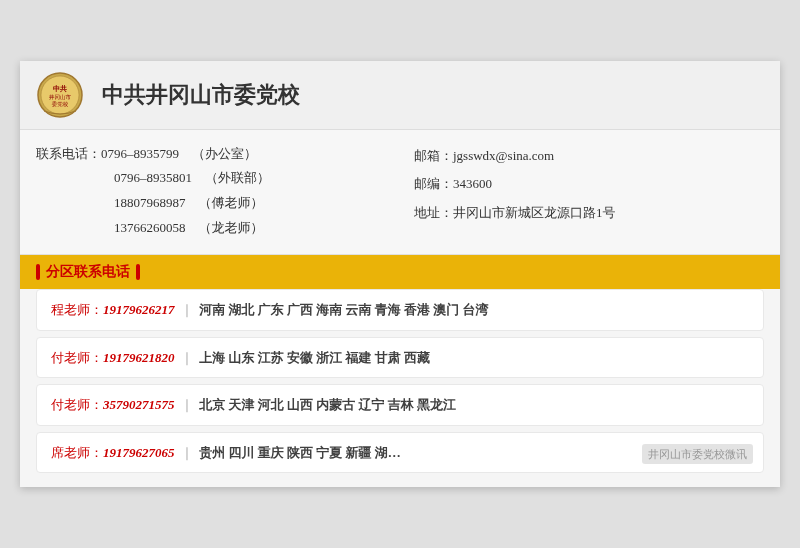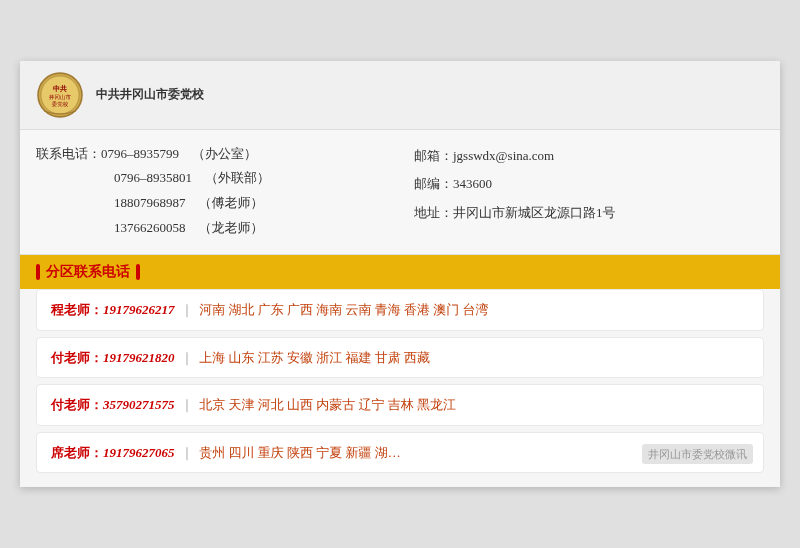--- a/index.html
+++ b/index.html
@@ -27,23 +27,24 @@
       align-items: center;
       border-bottom: 1px solid #ddd;
     }
     .logo {
       width: 48px;
       height: 48px;
       margin-right: 12px;
       flex-shrink: 0;
     }
     .org-name {
-      font-size: 12px;
-      font-weight: bold;
-      color: #333;
+      font-size: 22px;
+      font-weight: bold;
+      color: #333;
+      margin-left: 6px;
     }
     .contact-section {
       background: #f7f7f7;
       padding: 12px 16px 14px 16px;
       display: flex;
       gap: 28px;
       border-bottom: 1px solid #e0e0e0;
     }
     .contact-left {
       flex: 1;
@@ -95,33 +96,34 @@
       border: 1px solid #e8e8e8;
       border-radius: 4px;
       padding: 10px 14px;
       margin-bottom: 6px;
       font-size: 13px;
       color: #333;
       line-height: 1.5;
     }
     .teacher-name {
       color: #cc0000;
-      font-weight: bold;
+      font-weight: normal;
     }
     .teacher-phone {
       color: #cc0000;
       font-weight: bold;
       font-style: italic;
     }
     .divider {
       color: #999;
       margin: 0 6px;
     }
     .regions {
-      color: #c2410c;
+      color: #404040;
+      font-weight: bold;
     }
     .watermark-area {
       position: relative;
     }
     .watermark {
       position: absolute;
       bottom: 8px;
       right: 10px;
       font-size: 11px;
       color: rgba(100,100,100,0.6);

